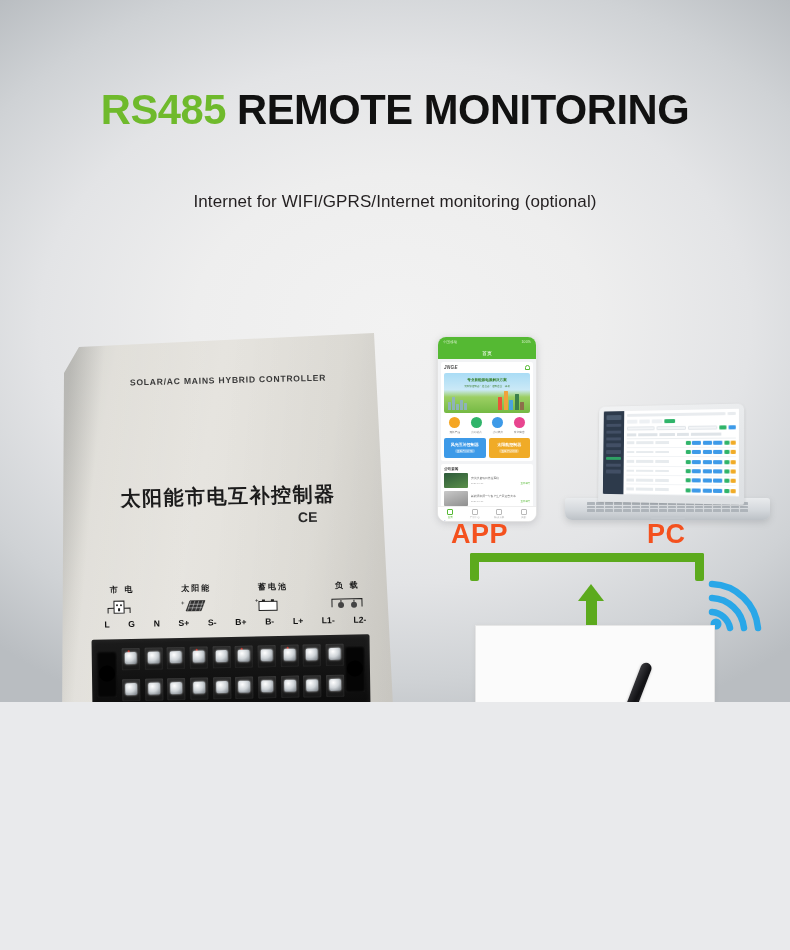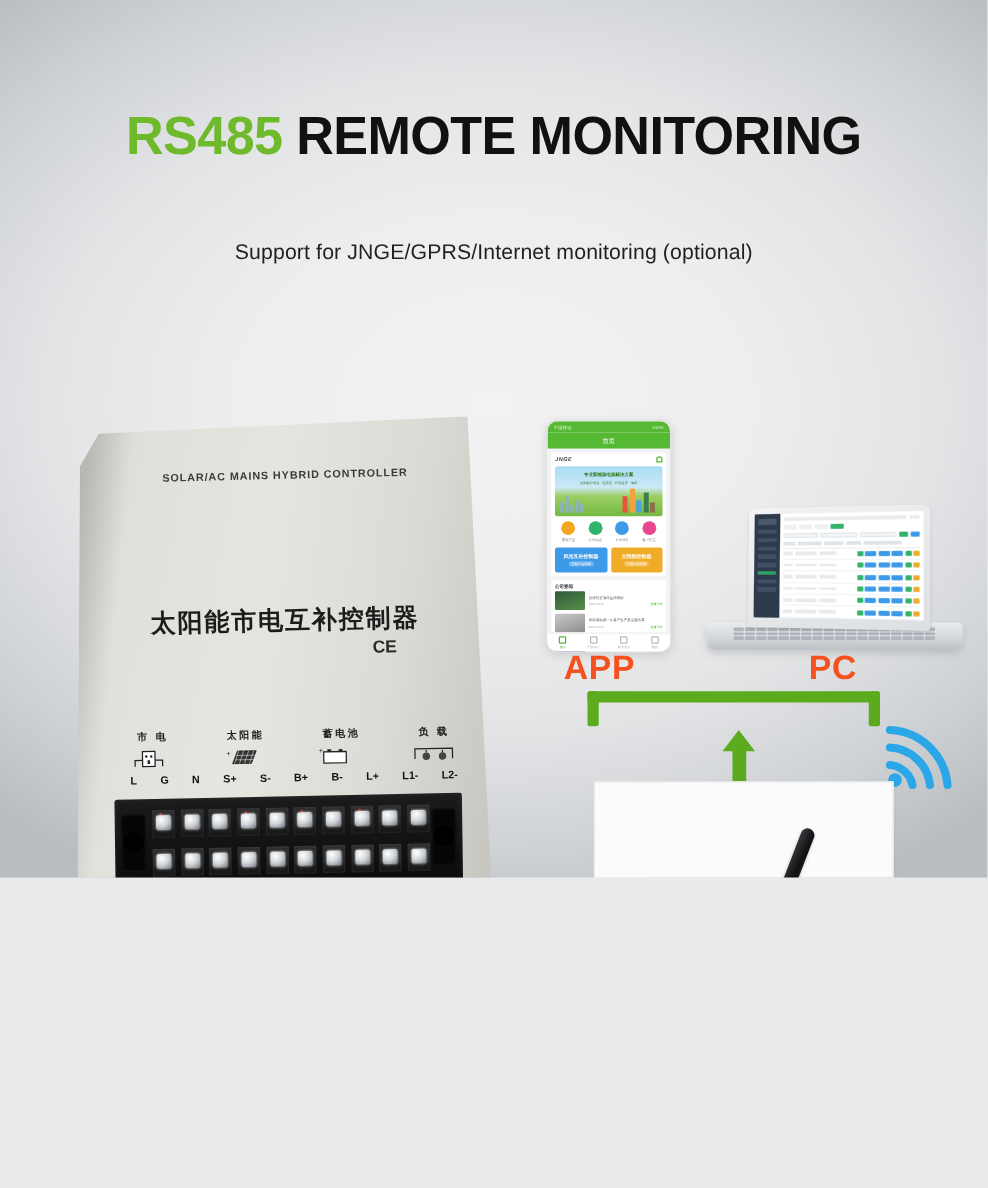--- a/index.html
+++ b/index.html
@@ -387,21 +387,21 @@
     transform: scaleX(0.98);
   }
 </style>
 </head>
 <body>
 
 <div class="page">
 
   <div class="header">
     <div class="title"><span class="accent">RS485</span><span> REMOTE MONITORING</span></div>
-    <div class="subtitle">Support for JNGE/GPRS/Internet monitoring (optional)</div>
+    <div class="subtitle">Internet for WIFI/GPRS/Internet monitoring (optional)</div>
   </div>
 
   <div class="controller">
     <div class="ctrl-shadow"></div>
     <div class="ctrl-face"></div>
     <div class="ctrl-bottom"></div>
 
     <div class="ctrl-brand">SOLAR/AC MAINS HYBRID CONTROLLER</div>
 
     <div class="lcd-wrap">

